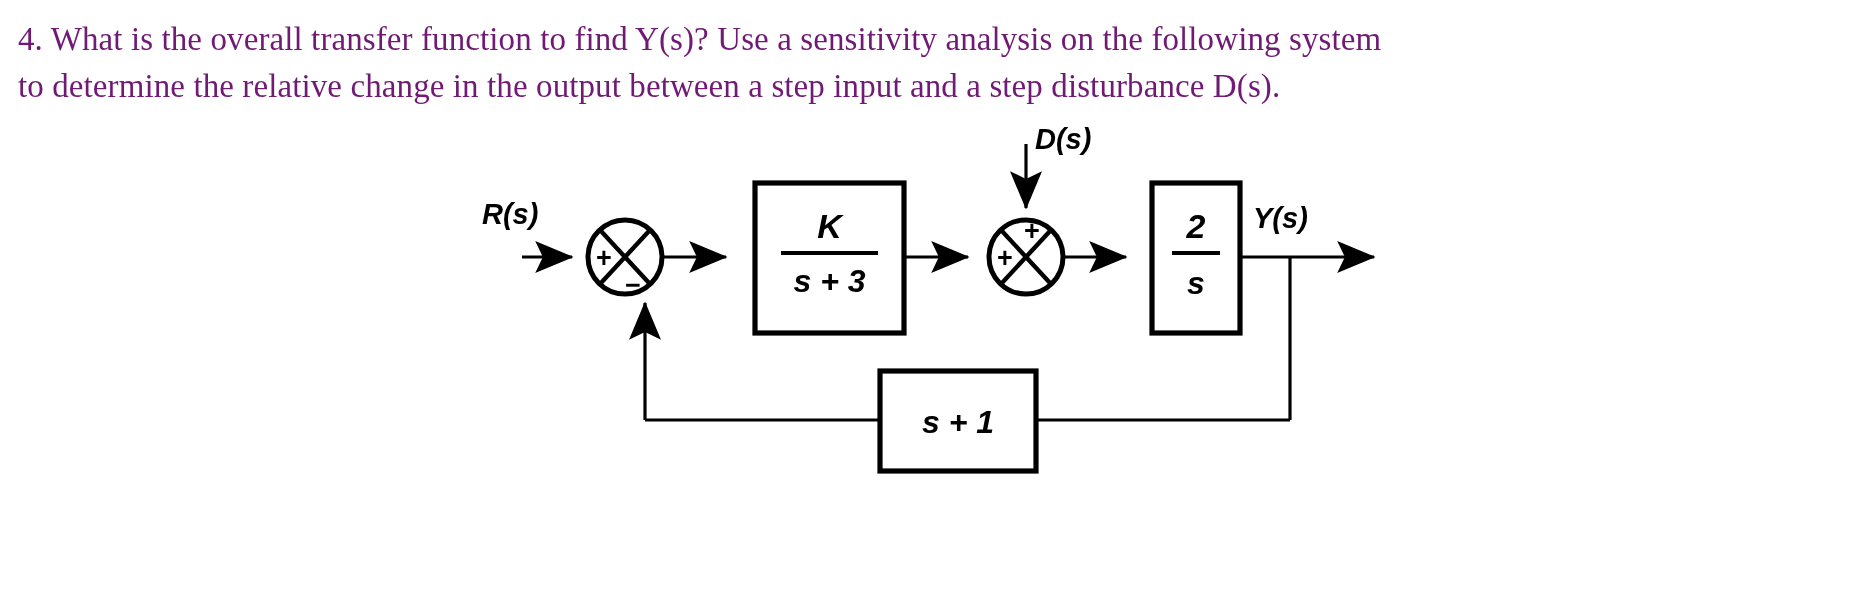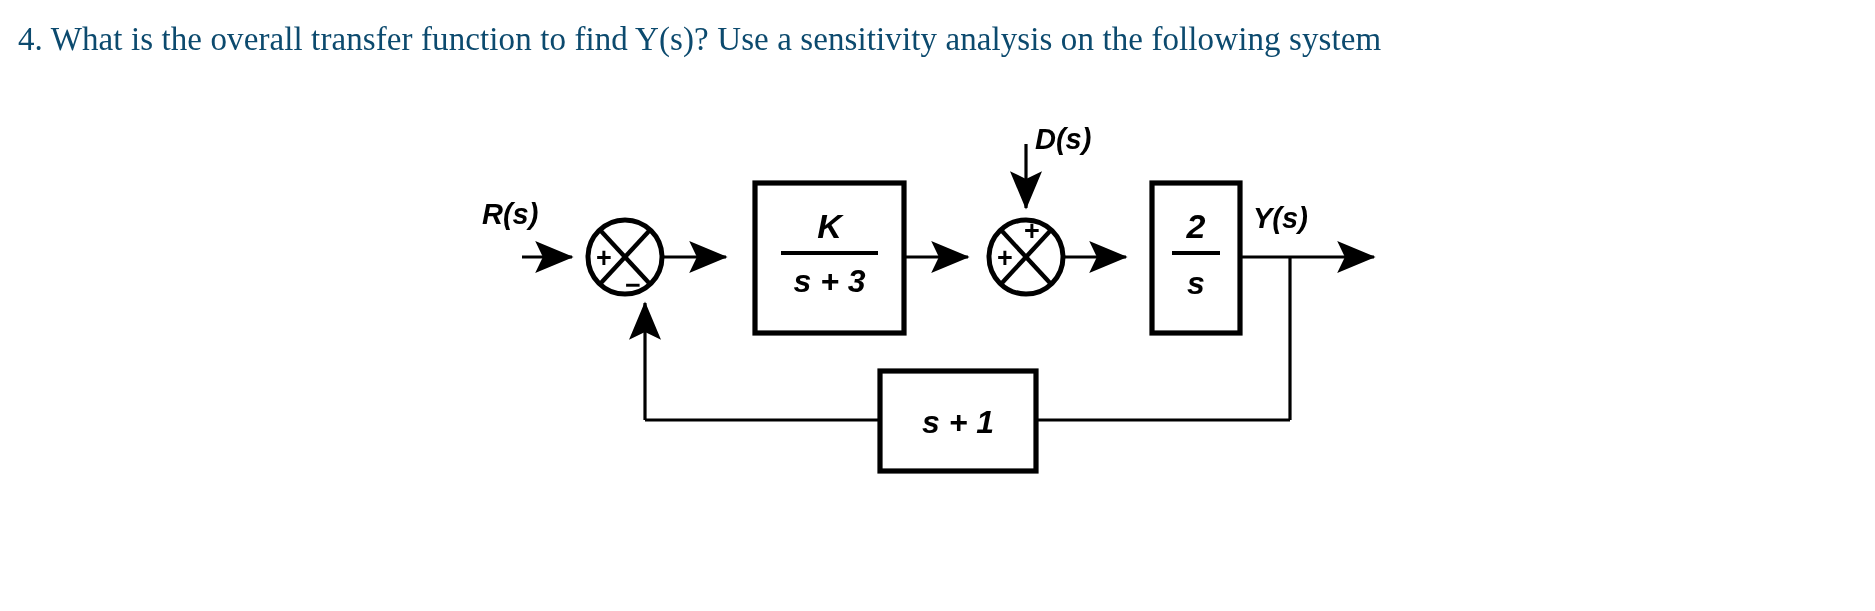--- a/index.html
+++ b/index.html
@@ -22,21 +22,21 @@
     background: #ffffff;
   }
   .question-text {
     position: absolute;
     left: 18px;
     top: 16px;
     width: 1840px;
     font-family: "Liberation Serif", serif;
     font-size: 33px;
     line-height: 1.42;
-    color: #0c4a6e;
+    color: #701a75;
     letter-spacing: 0.1px;
   }
   .question-text .line {
     display: block;
     white-space: nowrap;
   }
   #diagram-wrap {
     position: absolute;
     left: 0;
     top: 118px;
@@ -66,20 +66,21 @@
     font-size: 27px;
   }
 </style>
 </head>
 <body>
 
 <div id="page">
 
   <div class="question-text">
     <span class="line">4. What is the overall transfer function to find Y(s)? Use a sensitivity analysis on the following system</span>
+    <span class="line">to determine the relative change in the output between a step input and a step disturbance D(s).</span>
   </div>
 
   <div id="diagram-wrap">
     <svg id="block-diagram" width="1875" height="493" viewBox="0 0 1875 493">
 
       <defs>
         <marker id="arrowR" viewBox="0 0 12 10" refX="11.5" refY="5" markerWidth="12" markerHeight="10" orient="auto-start-reverse">
           <path d="M0,0 L12,5 L0,10 L2.4,5 Z" fill="#000000"></path>
         </marker>
         <marker id="arrowD" viewBox="0 0 12 10" refX="11.5" refY="5" markerWidth="12" markerHeight="10" orient="auto-start-reverse">

